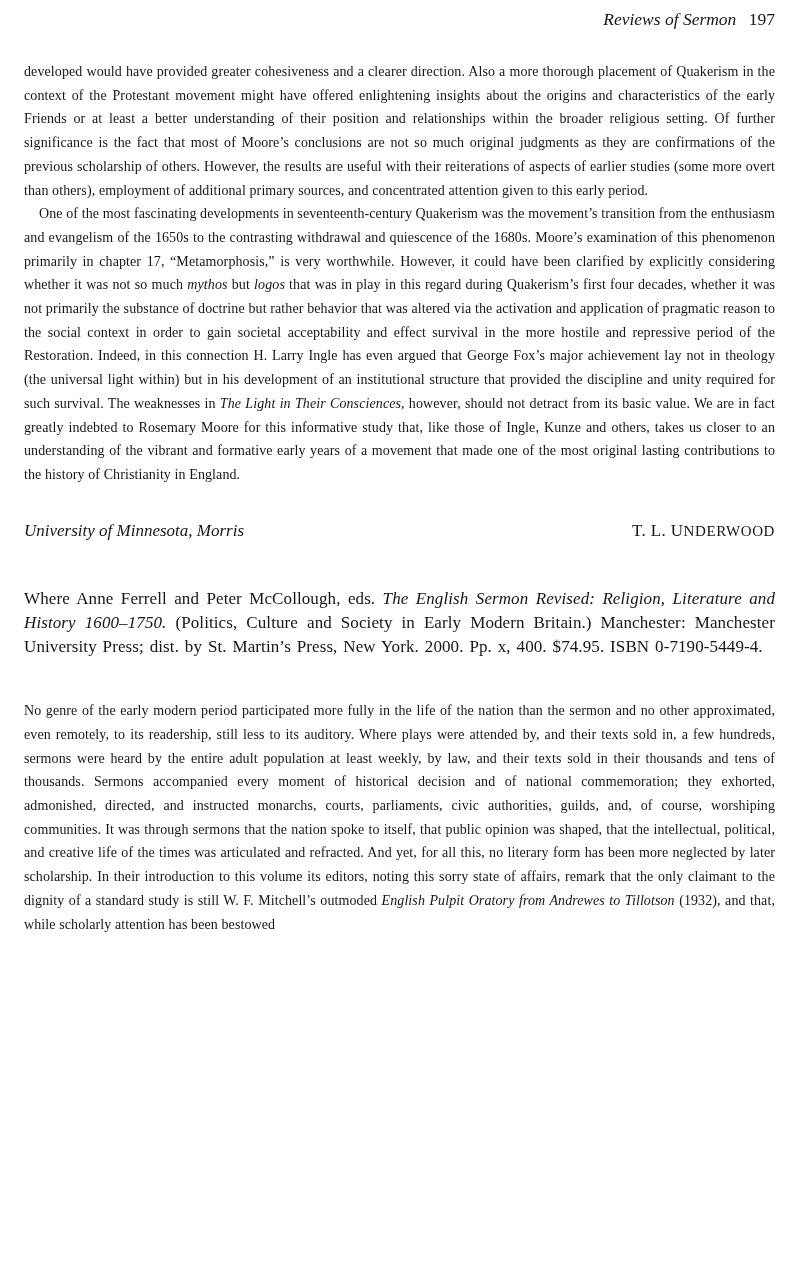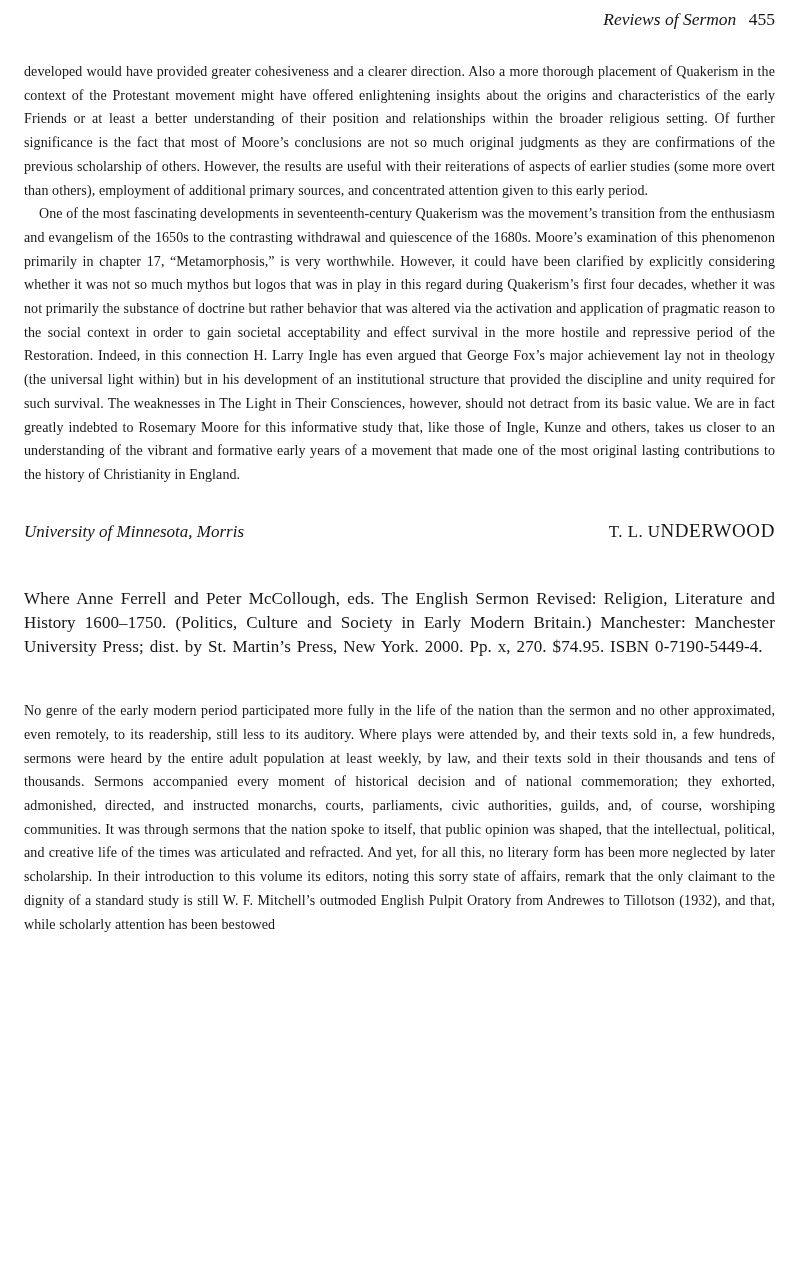--- a/index.html
+++ b/index.html
@@ -23,62 +23,62 @@
   }
   .running-head { font-style: italic; }
   .page-number { margin-left: 8px; }
   .para {
     font-size: 14px;
     line-height: 23.7px;
     text-align: justify;
     letter-spacing: 0.1px;
   }
   .para.indent { text-indent: 15px; }
-  .it { }
+  .it { font-style: italic; }
   .signoff {
     margin-top: 32px;
     display: flex;
     justify-content: space-between;
-    align-items: flex-end;
+    align-items: center;
     font-size: 17px;
     line-height: 23px;
   }
   .affiliation { font-style: italic; }
   .reviewer { letter-spacing: 0.4px; }
-  .reviewer .sc { font-size: 19px; letter-spacing: 0.6px; margin-top: 20px; }
+  .reviewer .sc { font-size: 15px; letter-spacing: 0.6px; margin-top: 20px; }
   .citation {
     margin-top: 44px;
     font-size: 17px;
     line-height: 24.2px;
     text-align: justify;
     letter-spacing: 0.1px;
     word-spacing: 1.5px;
   }
   .body-start { margin-top: 40px; }
 </style>
 </head>
 <body>
 
 <div class="page">
 
   <header class="page-header">
     <span class="running-head">Reviews of Sermon</span>
-    <span class="page-number">455</span>
+    <span class="page-number">197</span>
   </header>
 
   <main>
 
     <p class="para"><span>developed would have provided greater cohesiveness and a clearer direction. Also a more thorough placement of Quakerism in the context of the Protestant movement might have offered enlightening insights about the origins and characteristics of the early Friends or at least a better understanding of their position and relationships within the broader religious setting. Of further significance is the fact that most of Moore’s conclusions are not so much original judgments as they are confirmations of the previous scholarship of others. However, the results are useful with their reiterations of aspects of earlier studies (some more overt than others), employment of additional primary sources, and concentrated attention given to this early period.</span></p>
 
     <p class="para indent"><span>One of the most fascinating developments in seventeenth-century Quakerism was the movement’s transition from the enthusiasm and evangelism of the 1650s to the contrasting withdrawal and quiescence of the 1680s. Moore’s examination of this phenomenon primarily in chapter 17, “Metamorphosis,” is very worthwhile. However, it could have been clarified by explicitly considering whether it was not so much </span><span class="it">mythos</span><span> but </span><span class="it">logos</span><span> that was in play in this regard during Quakerism’s first four decades, whether it was not primarily the substance of doctrine but rather behavior that was altered via the activation and application of pragmatic reason to the social context in order to gain societal acceptability and effect survival in the more hostile and repressive period of the Restoration. Indeed, in this connection H. Larry Ingle has even argued that George Fox’s major achievement lay not in theology (the universal light within) but in his development of an institutional structure that provided the discipline and unity required for such survival. The weaknesses in </span><span class="it">The Light in Their Consciences</span><span>, however, should not detract from its basic value. We are in fact greatly indebted to Rosemary Moore for this informative study that, like those of Ingle, Kunze and others, takes us closer to an understanding of the vibrant and formative early years of a movement that made one of the most original lasting contributions to the history of Christianity in England.</span></p>
 
     <div class="signoff">
       <span class="affiliation">University of Minnesota, Morris</span>
       <span class="reviewer"><span>T. L. U</span><span class="sc">NDERWOOD</span></span>
     </div>
 
-    <p class="citation"><span>Where Anne Ferrell and Peter McCollough, eds. </span><span class="it">The English Sermon Revised: Religion, Literature and History 1600–1750.</span><span> (Politics, Culture and Society in Early Modern Britain.) Manchester: Manchester University Press; dist. by St. Martin’s Press, New York. 2000. Pp. x, 270. $74.95. ISBN 0-7190-5449-4.</span></p>
+    <p class="citation"><span>Where Anne Ferrell and Peter McCollough, eds. </span><span class="it">The English Sermon Revised: Religion, Literature and History 1600–1750.</span><span> (Politics, Culture and Society in Early Modern Britain.) Manchester: Manchester University Press; dist. by St. Martin’s Press, New York. 2000. Pp. x, 400. $74.95. ISBN 0-7190-5449-4.</span></p>
 
     <p class="para body-start"><span>No genre of the early modern period participated more fully in the life of the nation than the sermon and no other approximated, even remotely, to its readership, still less to its auditory. Where plays were attended by, and their texts sold in, a few hundreds, sermons were heard by the entire adult population at least weekly, by law, and their texts sold in their thousands and tens of thousands. Sermons accompanied every moment of historical decision and of national commemoration; they exhorted, admonished, directed, and instructed monarchs, courts, parliaments, civic authorities, guilds, and, of course, worshiping communities. It was through sermons that the nation spoke to itself, that public opinion was shaped, that the intellectual, political, and creative life of the times was articulated and refracted. And yet, for all this, no literary form has been more neglected by later scholarship. In their introduction to this volume its editors, noting this sorry state of affairs, remark that the only claimant to the dignity of a standard study is still W. F. Mitchell’s outmoded </span><span class="it">English Pulpit Oratory from Andrewes to Tillotson</span><span> (1932), and that, while scholarly attention has been bestowed</span></p>
 
   </main>
 
 </div>
 
 </body></html>

